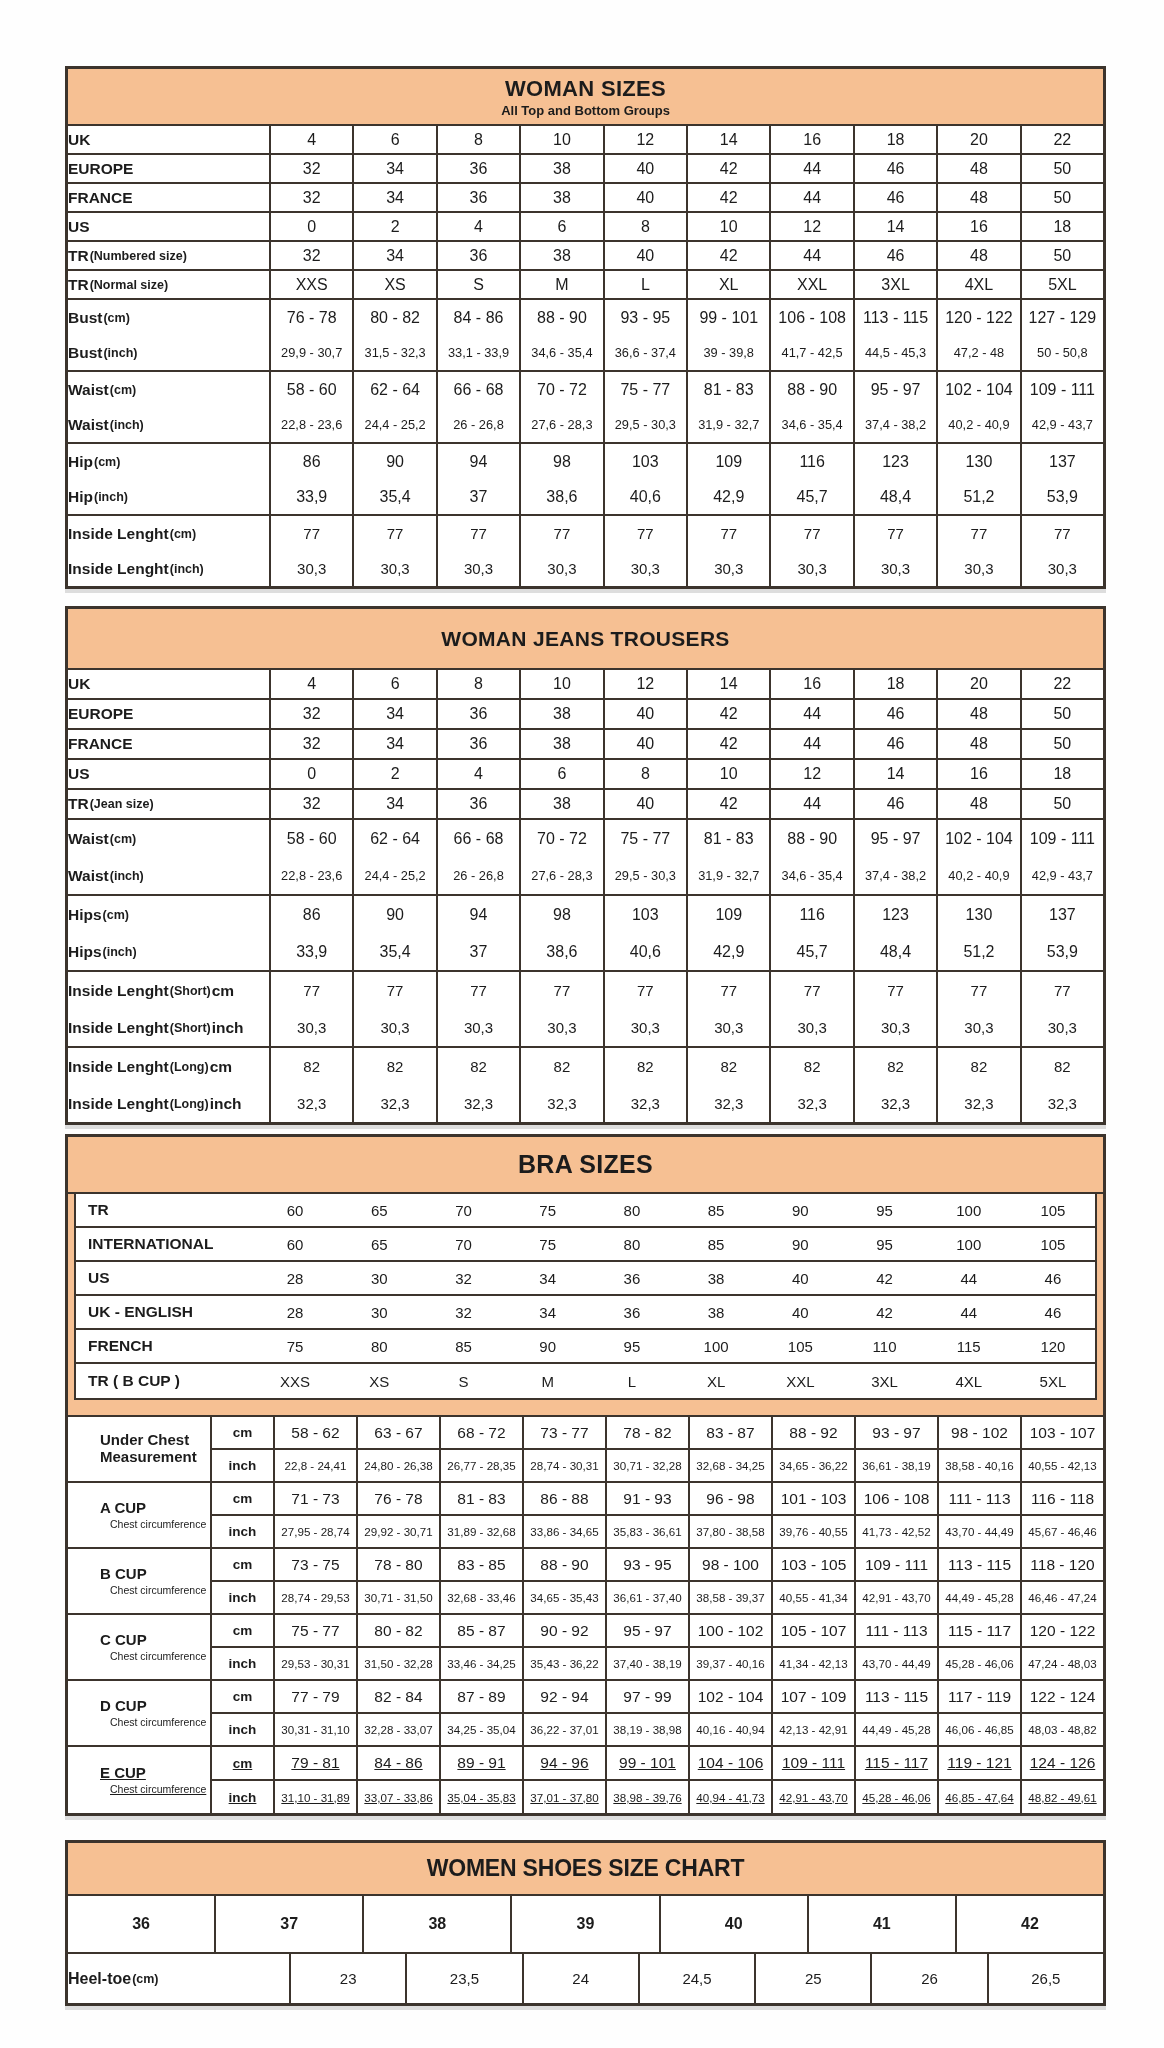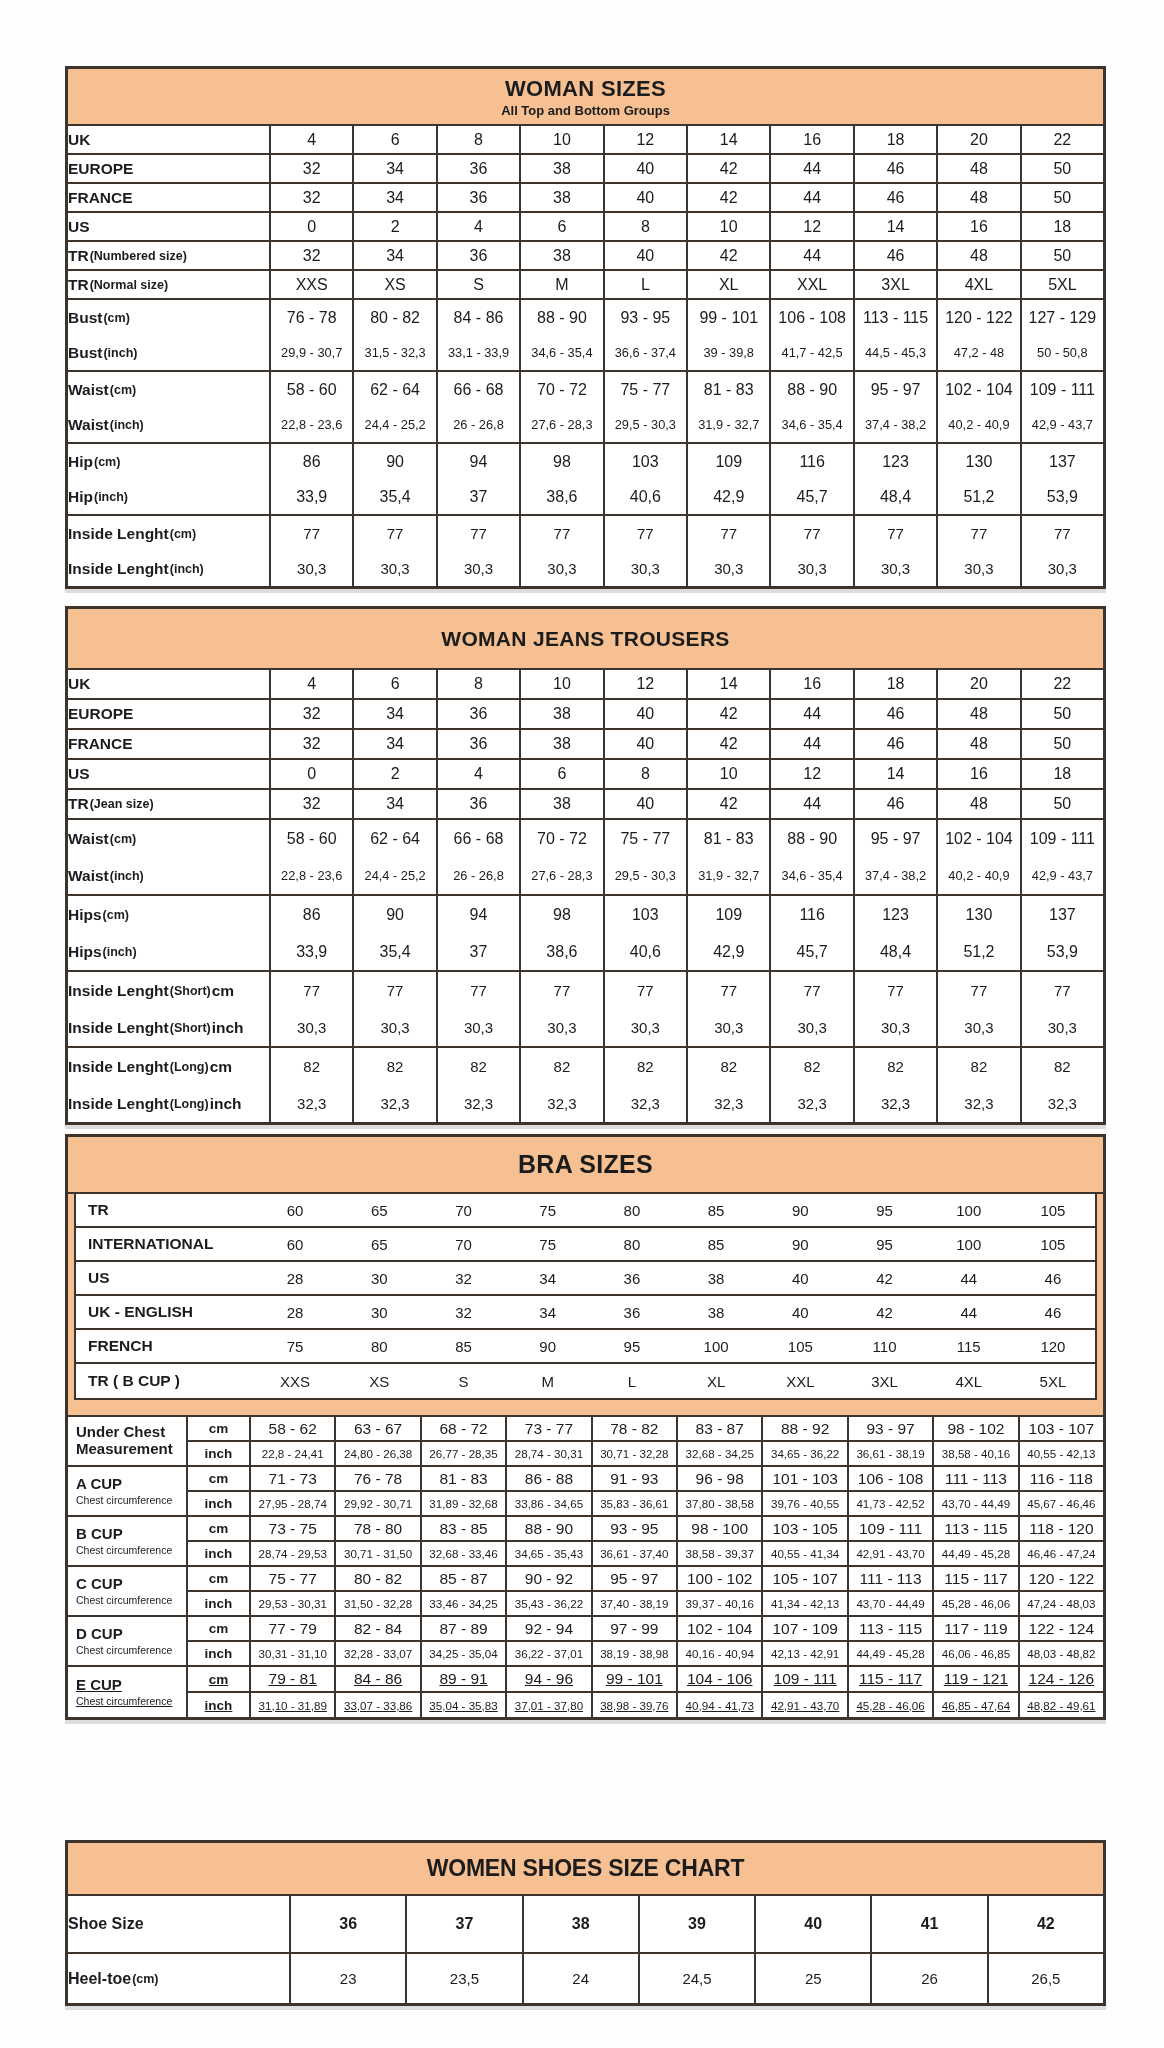--- a/index.html
+++ b/index.html
@@ -31,26 +31,26 @@
   .bra-panel{position:absolute;left:65px;top:1134px;width:1041px;background:var(--hdr);
        border:3px solid var(--bd);box-sizing:border-box;box-shadow:0 4px 0 rgba(160,160,160,.35);}
   .bra-panel .tbl-header{border-bottom:2px solid var(--bd);background:var(--hdr);}
   .conv{margin:0 6px;background:#fff;border-left:2px solid var(--bd);border-right:2px solid var(--bd);
         border-bottom:2px solid var(--bd);box-sizing:border-box;}
   .brow{display:flex;height:34px;border-bottom:2px solid var(--bd);box-sizing:border-box;align-items:center;}
   .conv .brow:last-child{border-bottom:none;}
   .blabel{width:177px;flex:0 0 auto;padding-left:12px;font-weight:bold;font-size:15.5px;box-sizing:border-box;}
   .bcell{flex:1 1 0;text-align:center;font-size:15px;}
   .cupgrid{margin-top:15px;background:#fff;border-top:2px solid var(--bd);box-sizing:border-box;}
-  .cgroup{display:flex;border-bottom:2px solid var(--bd);height:50px;box-sizing:border-box;}
+  .cgroup{display:flex;border-bottom:2px solid var(--bd);height:66px;box-sizing:border-box;padding-left:24px;}
   .cupgrid .cgroup:last-child{border-bottom:none;text-decoration:underline;}
   .cup-label{width:120px;flex:0 0 auto;border-right:2px solid var(--bd);display:flex;flex-direction:column;
        justify-content:center;padding-left:8px;box-sizing:border-box;}
   .cup-title{font-weight:bold;font-size:15px;line-height:1.12;padding-right:4px;}
-  .cup-sub{font-size:10.5px;margin-top:1px;}
+  .cup-sub{font-size:10.5px;margin-top:1px;margin-left:10px;}
   .cup-right{flex:1 1 0;display:flex;flex-direction:column;}
   .curow{display:flex;flex:1 1 0;box-sizing:border-box;}
   .curow:first-child{border-bottom:2px solid var(--bd);}
   .unit{width:63px;flex:0 0 auto;border-right:2px solid var(--bd);display:flex;align-items:center;
        justify-content:center;font-weight:bold;font-size:13.5px;box-sizing:border-box;}
   .ccell{flex:1 1 0;display:flex;align-items:center;justify-content:center;border-right:2px solid var(--bd);box-sizing:border-box;}
   .ccell:last-child{border-right:none;}
   .u-cm{font-size:15.5px;} .u-in{font-size:11.6px;}
   
   .srow .lcell{width:223px;font-size:16px;}
@@ -812,23 +812,20 @@
         </div>
       </div>
   </section>
 
   <section class="tbl" style="top:1840px;">
     <div class="tbl-header" style="height:53px;">
       <div class="t-title" style="font-size:23px;letter-spacing:-0.2px;">WOMEN SHOES SIZE CHART</div>
     </div>
     <div class="rows-host" id="shoes-rows">
         <div class="trow srow" style="height: 58px;">
-          <div class="lcell">
-            <span>Shoe Size</span>
-          </div>
           <div class="dcell s-lg shoe-bold">36</div>
           <div class="dcell s-lg shoe-bold">37</div>
           <div class="dcell s-lg shoe-bold">38</div>
           <div class="dcell s-lg shoe-bold">39</div>
           <div class="dcell s-lg shoe-bold">40</div>
           <div class="dcell s-lg shoe-bold">41</div>
           <div class="dcell s-lg shoe-bold">42</div>
         </div>
         <div class="trow srow" style="height: 49px;">
           <div class="lcell">

